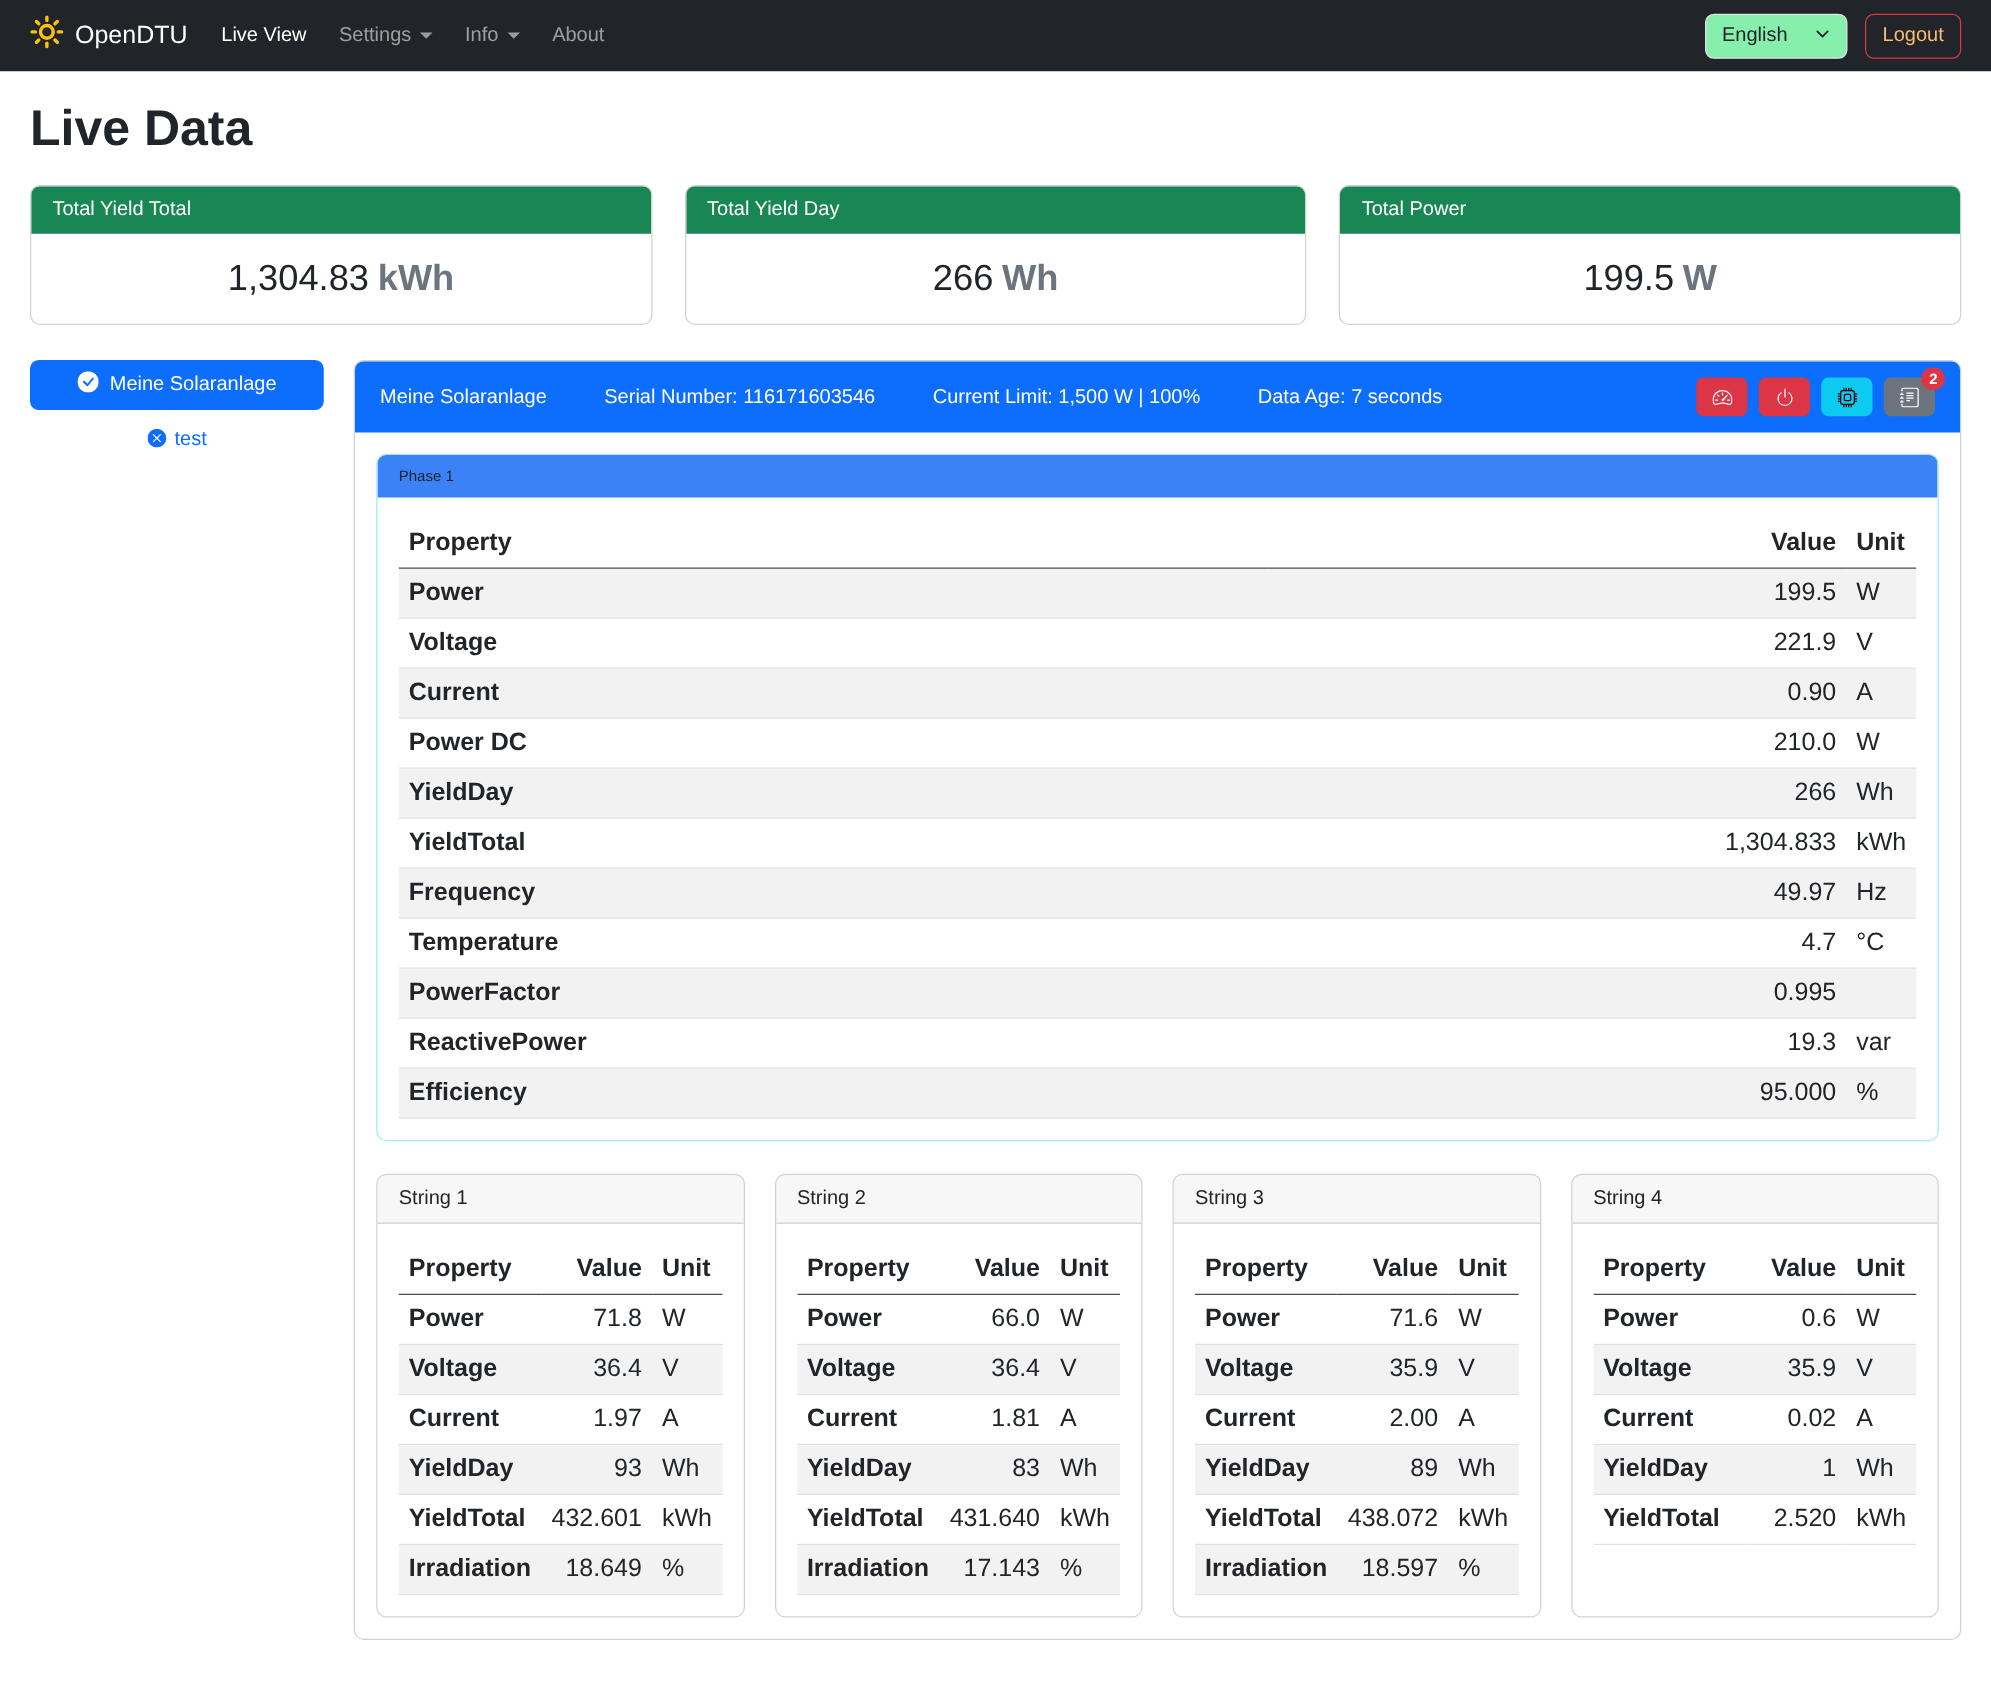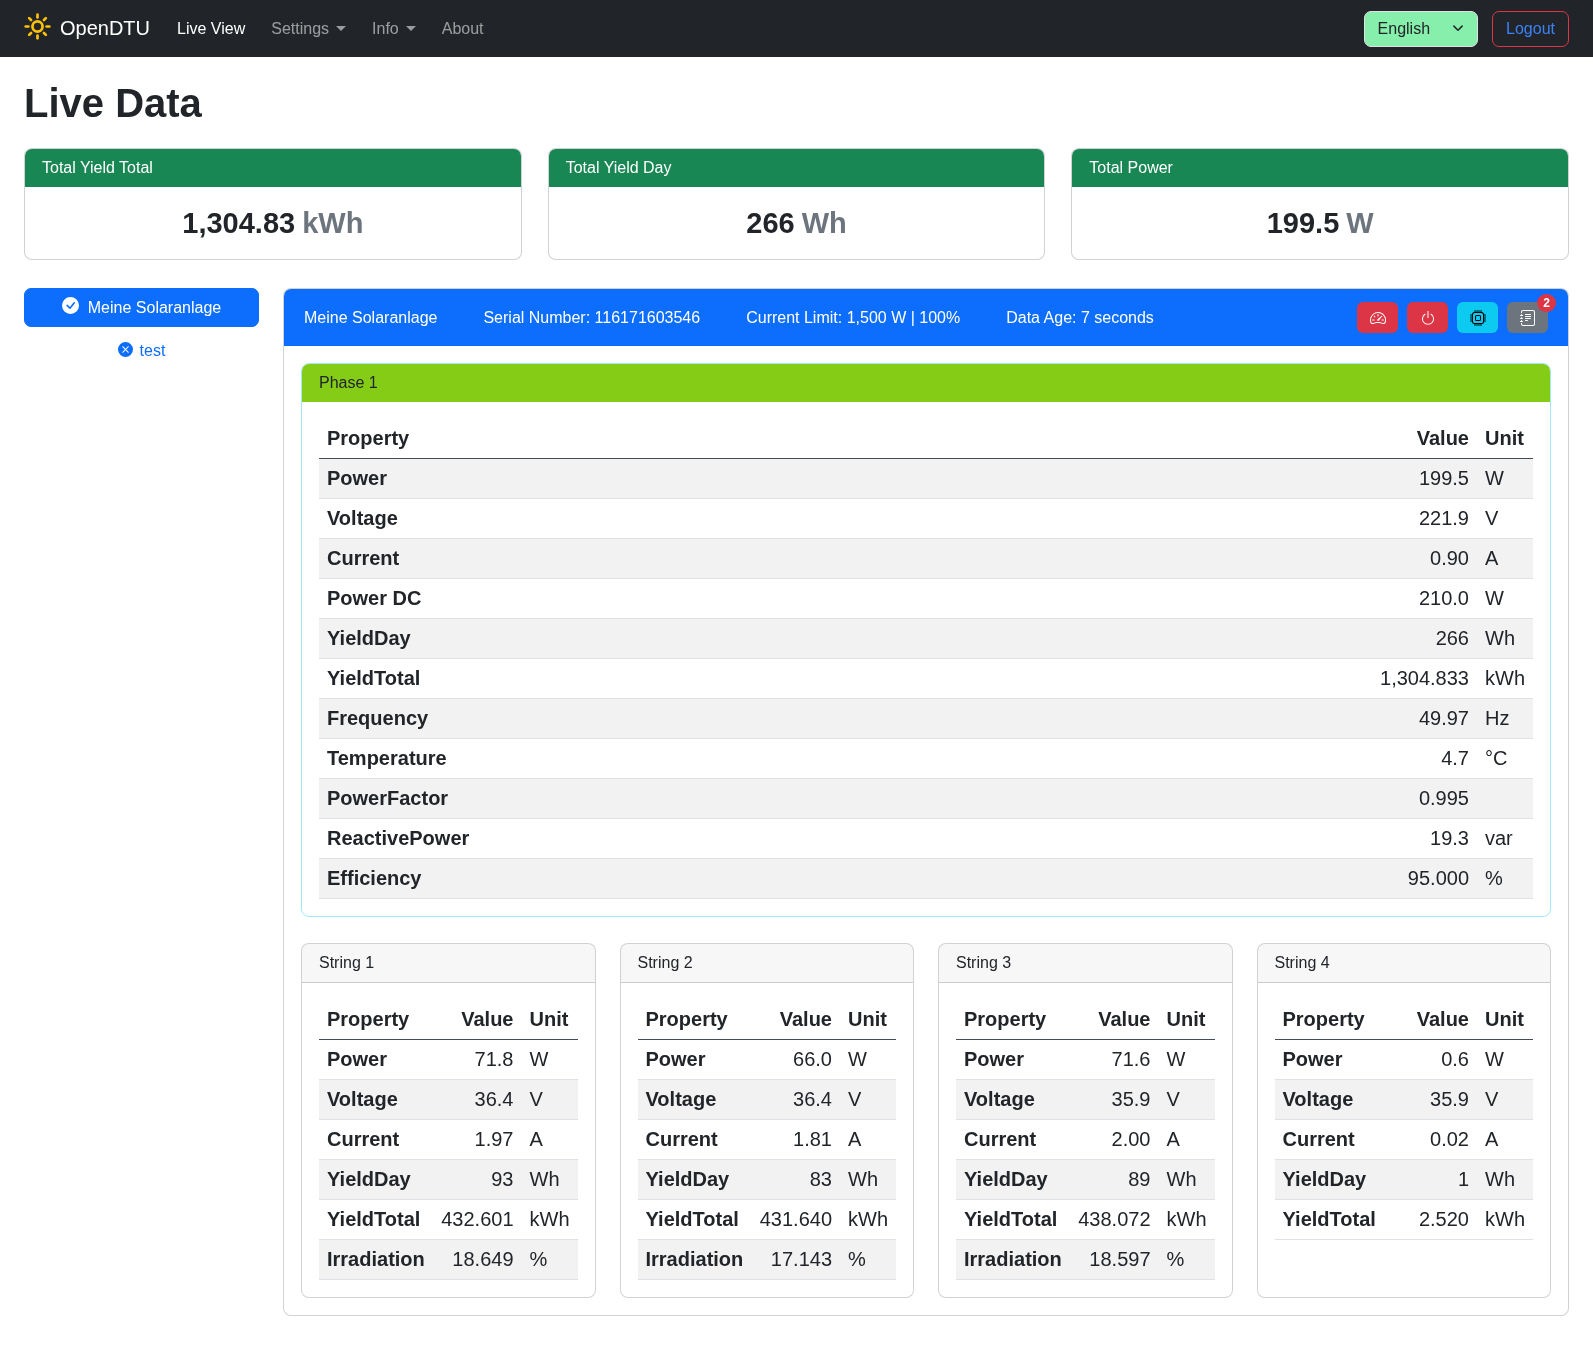--- a/index.html
+++ b/index.html
@@ -46,21 +46,21 @@
     border-radius: 7px;
     padding: 8px 13px;
     display: flex;
     align-items: center;
     gap: 22px;
     cursor: pointer;
   }
   .logout-btn {
     background: transparent;
     border: 1px solid #dc3545;
-    color: #3b82f6;
+    color: #fdba74;
     border-radius: 7px;
     padding: 8px 13px;
     font-size: 16px;
     font-family: inherit;
     cursor: pointer;
   }
 
   
   .container { padding: 10px 24px 28px 24px; }
   h1.page-title { font-size: 40px; font-weight: 700; margin: 14px 0 22px 0; color: #212529; }
@@ -69,21 +69,21 @@
   .summary-row { display: flex; gap: 26px; margin-bottom: 28px; }
   .scard {
     flex: 1;
     border: 1px solid rgba(0,0,0,.175);
     border-radius: 8px;
     overflow: hidden;
     background: #fff;
   }
   .scard-header { background: #198754; color: #fff; padding: 10px 17px; font-size: 16px; }
   .scard-body { padding: 19px 16px; text-align: center; font-size: 29px; line-height: 34px; }
-  .scard-value { font-weight: 700; color: #212529; }
+  .scard-value { font-weight: 400; color: #212529; }
   .scard-unit { color: #6c757d; font-weight: 600; margin-left: 7px; }
 
   
   .main-row { display: flex; gap: 24px; align-items: flex-start; }
   .sidebar { width: 235px; flex: none; }
   .inv-btn {
     width: 100%;
     background: #0d6efd;
     border: 1px solid #0d6efd;
     color: #fff;
@@ -154,21 +154,21 @@
   .panel-body { padding: 17px; }
 
   
   .phase-card {
     border: 1px solid #9eeaf9;
     border-radius: 8px;
     overflow: hidden;
     margin-bottom: 26px;
     background: #fff;
   }
-  .phase-header { background: #84cc16; color: #212529; padding: 10px 17px; font-size: 16px; }
+  .phase-header { background: #3b82f6; color: #212529; padding: 10px 17px; font-size: 12px; }
   .phase-body { padding: 17px; }
 
   
   table.data-table { width: 100%; border-collapse: collapse; font-size: 20px; color: #212529; }
   .data-table th, .data-table td {
     padding: 8px;
     border-bottom: 1px solid #dee2e6;
     text-align: left;
     vertical-align: middle;
   }

